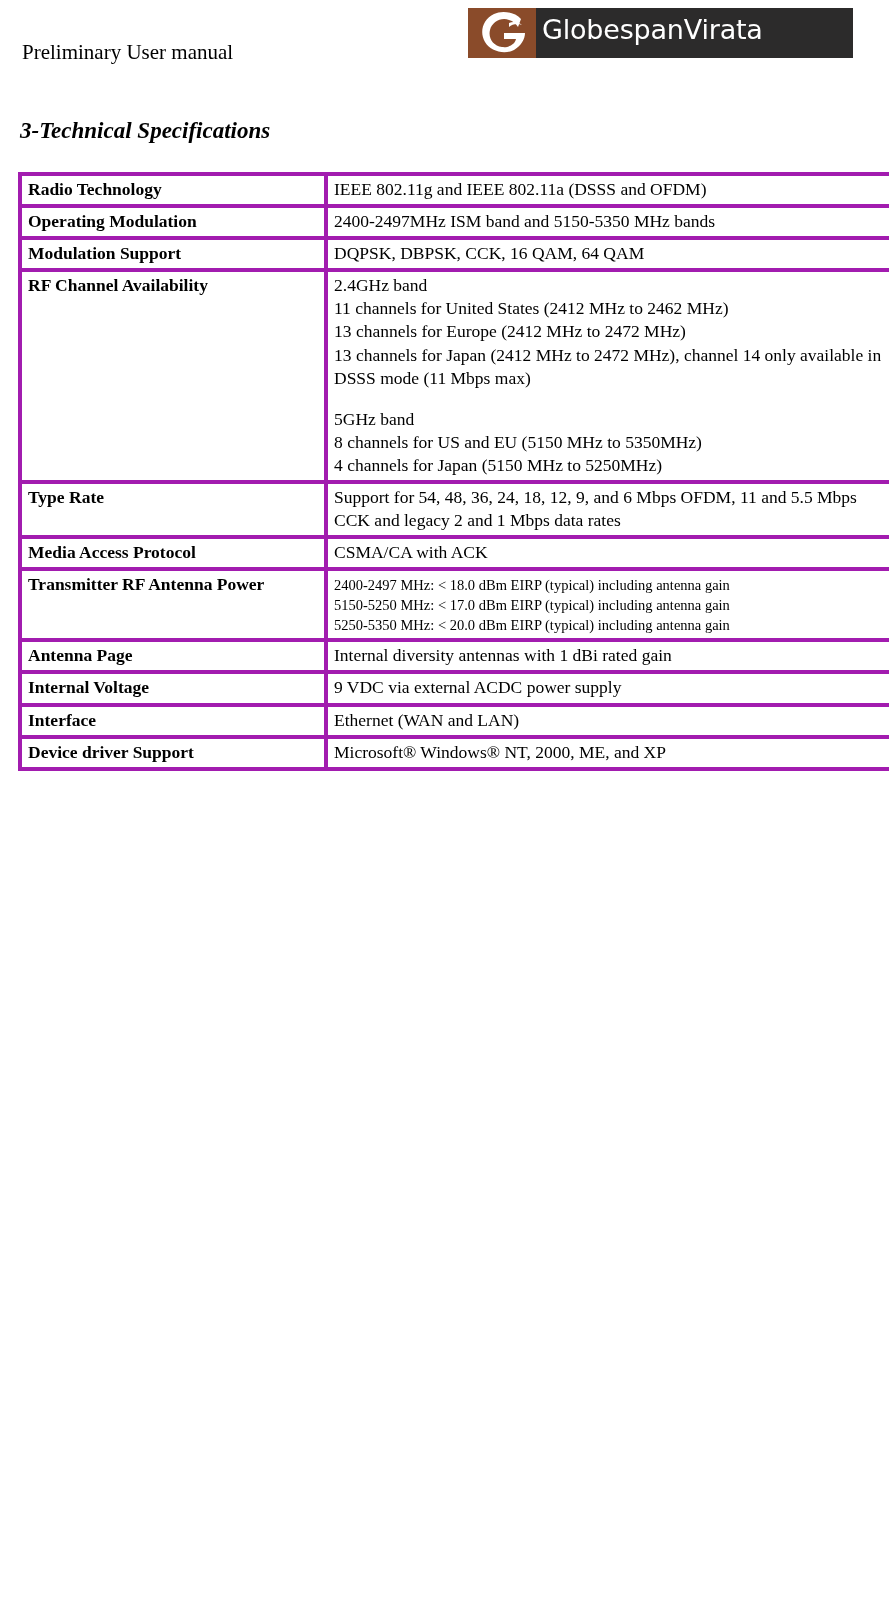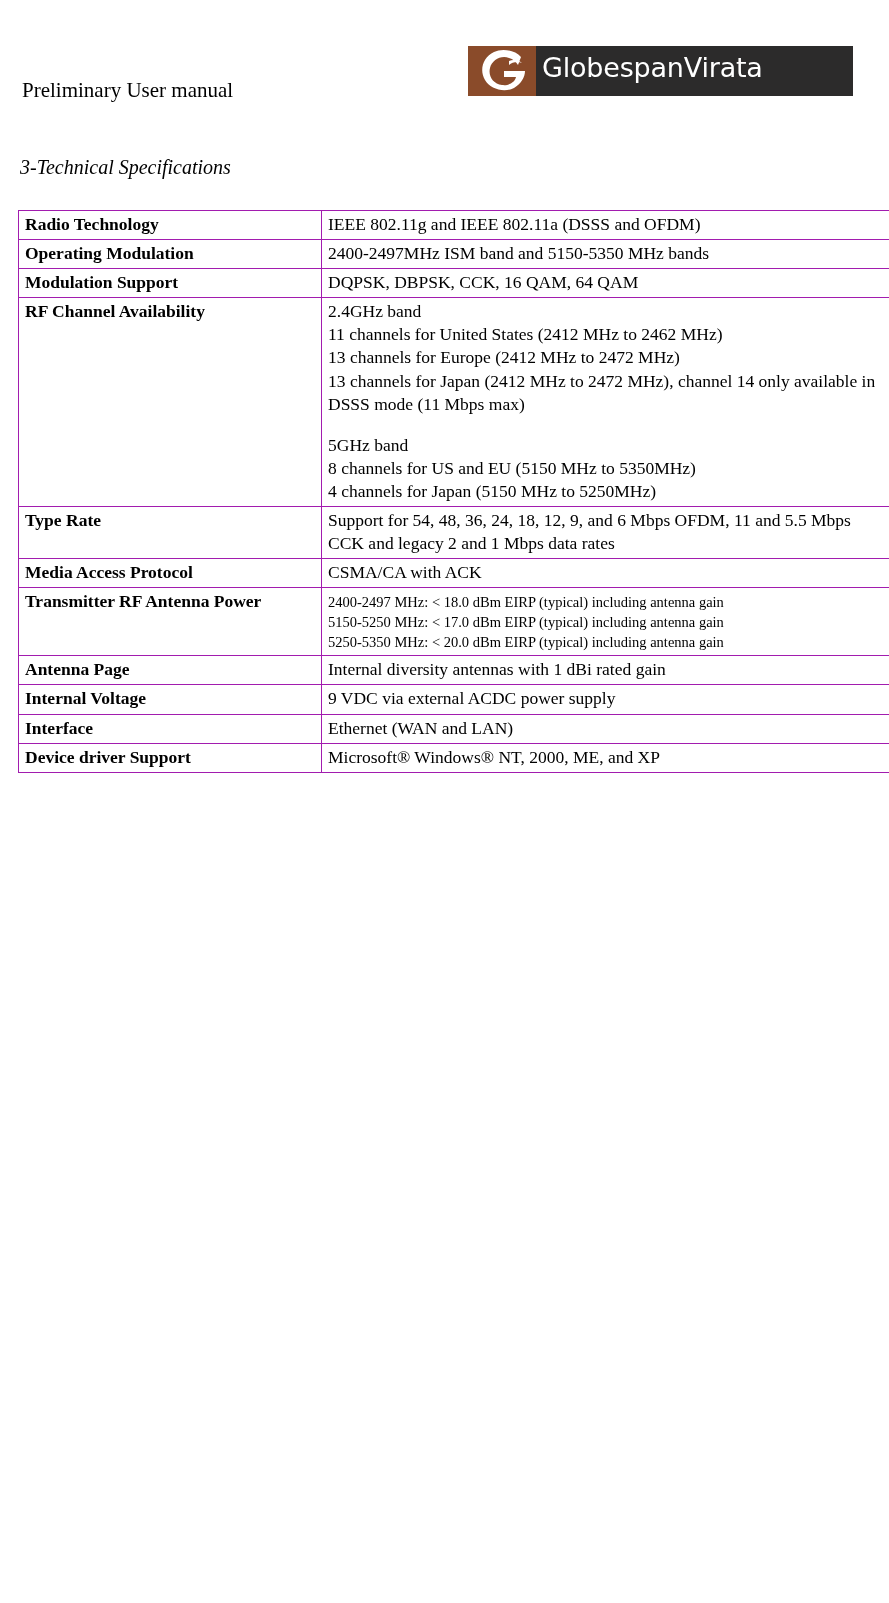--- a/index.html
+++ b/index.html
@@ -13,21 +13,20 @@
     font-family: "Liberation Serif", serif;
     color: #000000;
     position: relative;
     overflow: hidden;
   }
   .page {
     position: relative;
     width: 889px;
     height: 1217px;
     box-sizing: border-box;
-    margin-top: 38px;
   }
 
   
   .header {
     position: absolute;
     top: 0;
     left: 0;
     width: 889px;
     height: 92px;
   }
@@ -73,37 +72,37 @@
     color: #ffffff;
     letter-spacing: -0.2px;
     white-space: nowrap;
   }
 
   
   .section-heading {
     position: absolute;
     left: 20px;
     top: 118px;
-    font-size: 20px;
-    font-weight: normal;
+    font-size: 23px;
+    font-weight: bold;
     font-style: italic;
     font-family: "Liberation Serif", serif;
   }
 
   
   .spec-table {
     position: absolute;
     left: 18px;
     top: 172px;
     width: 852px;
     border-collapse: collapse;
     table-layout: fixed;
   }
   .spec-table td {
-    border: 1px solid #a21caf;
+    border: 4px solid #a21caf;
     vertical-align: top;
     padding: 2px 6px 3px 6px;
     font-size: 17.5px;
     line-height: 1.32;
     font-family: "Liberation Serif", serif;
   }
   .spec-table td.label {
     width: 290px;
     font-weight: bold;
   }

